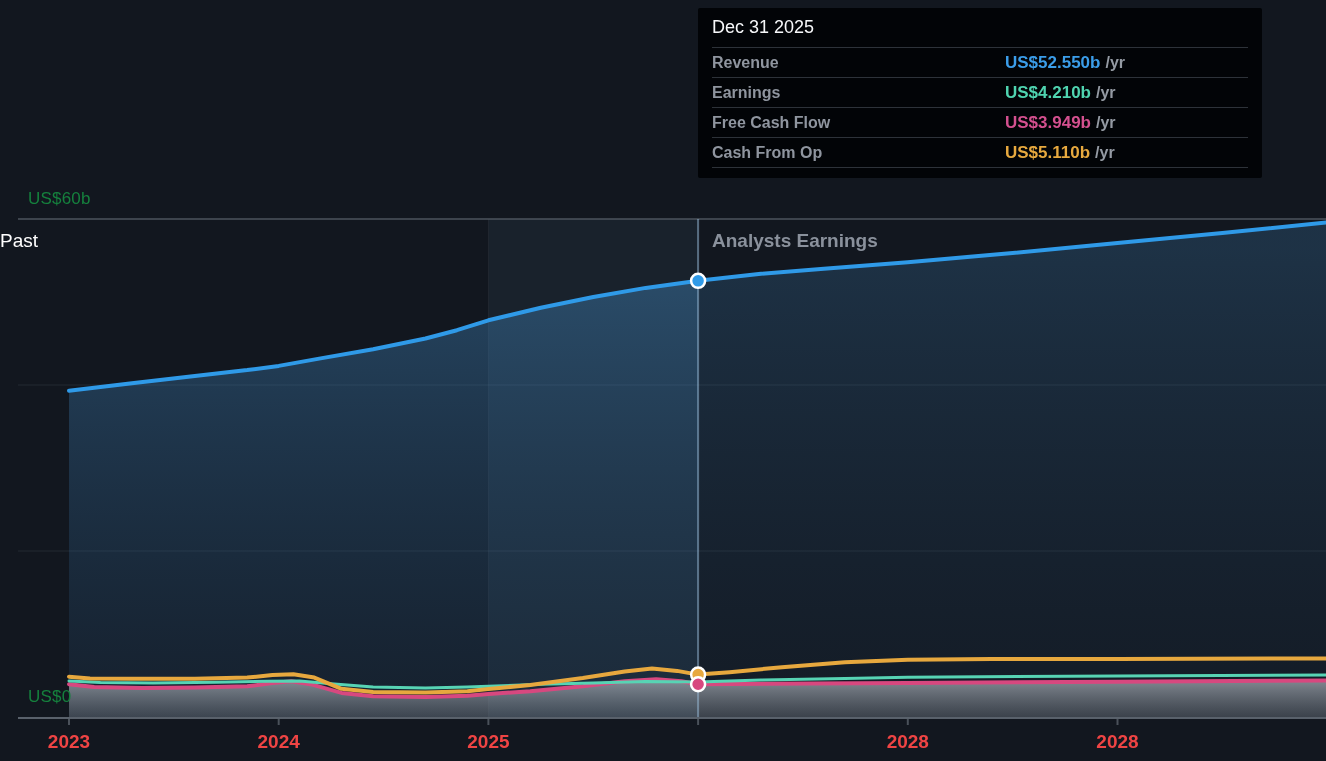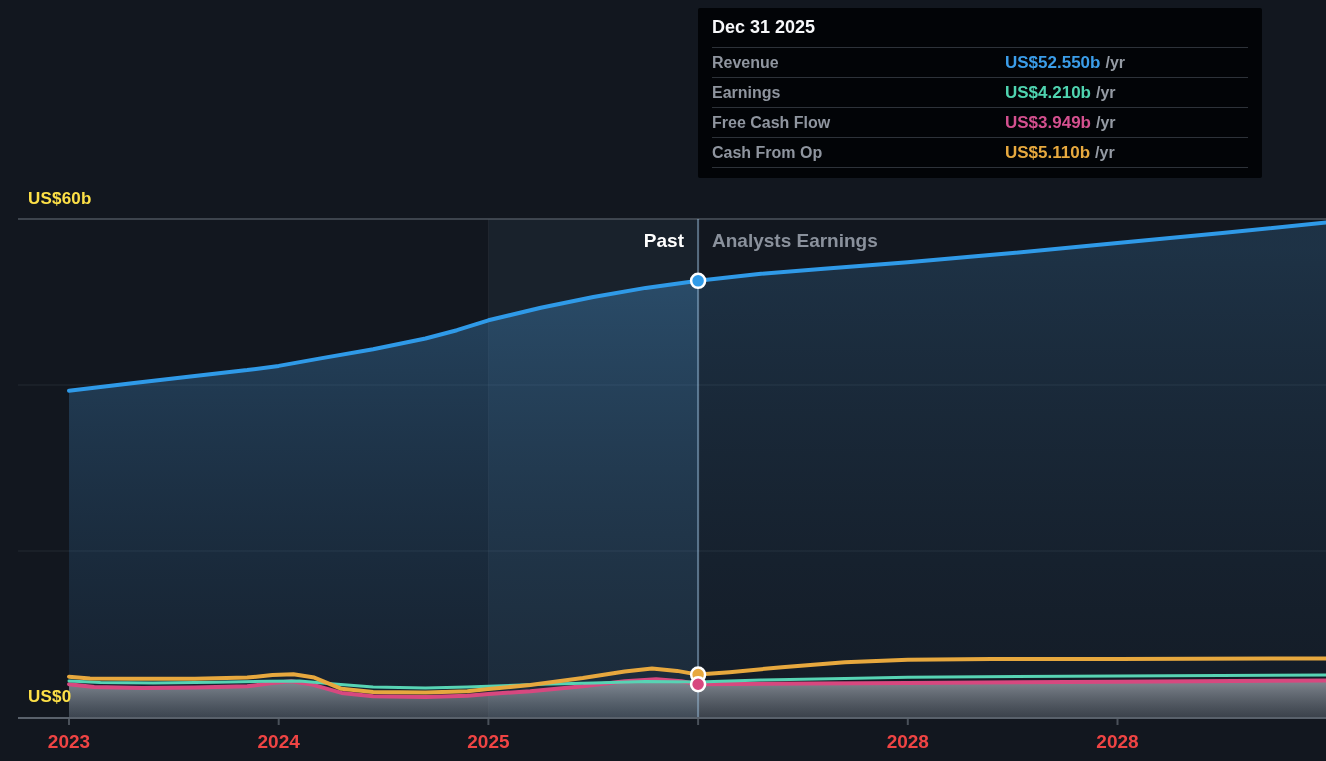--- a/index.html
+++ b/index.html
@@ -1,32 +1,32 @@
 <!DOCTYPE html>
 <html><head>
 <meta charset="utf-8">
 <style>
   html,body{margin:0;padding:0;background:#12171f;}
   body{width:1326px;height:761px;position:relative;overflow:hidden;
        font-family:"Liberation Sans","DejaVu Sans",sans-serif;}
   #stage{position:absolute;inset:0;width:1326px;height:761px;}
   svg{position:absolute;left:0;top:0;}
   .overlay{position:absolute;pointer-events:none;}
-  .ylab{color:#fde047;font-size:17px;font-weight:bold;letter-spacing:.2px;}
+  .ylab{color:#15803d;font-size:17px;font-weight:normal;letter-spacing:.2px;}
   .xlab{position:absolute;top:731px;width:96px;margin-left:-48px;text-align:center;
         color:#ef4444;font-size:19px;font-weight:bold;}
-  #past-label{left:0;top:230px;width:684px;text-align:right;color:#ffffff;
-              font-size:19px;font-weight:bold;}
+  #past-label{left:0;top:230px;width:684px;color:#ffffff;
+              font-size:19px;font-weight:normal;}
   #forecast-label{left:712px;top:230px;color:#8a919c;font-size:19px;font-weight:bold;}
   
   #tooltip{position:absolute;left:698px;top:8px;width:564px;height:170px;
            background:#020407;border-radius:2px;box-sizing:border-box;
            padding:0 14px;z-index:5;}
   #tooltip .tt-title{height:39px;display:flex;align-items:center;
-           color:#f7f8fa;font-size:18px;font-weight:bold;text-align:right;}
+           color:#f7f8fa;font-size:18px;font-weight:normal;text-align:right;}
   #tooltip .tt-row{position:relative;height:29px;display:flex;align-items:center;
            border-top:1px solid #2d3239;}
   #tooltip .tt-row:last-child{border-bottom:1px solid #2d3239;}
   #tooltip .tt-label{color:#8f959f;font-size:16px;font-weight:700;}
   #tooltip .tt-value{position:absolute;left:293px;font-size:17px;font-weight:bold;}
   #tooltip .tt-unit{color:#949aa3;font-size:16px;font-weight:600;margin-left:5px;}
 </style>
 </head>
 <body>
 

